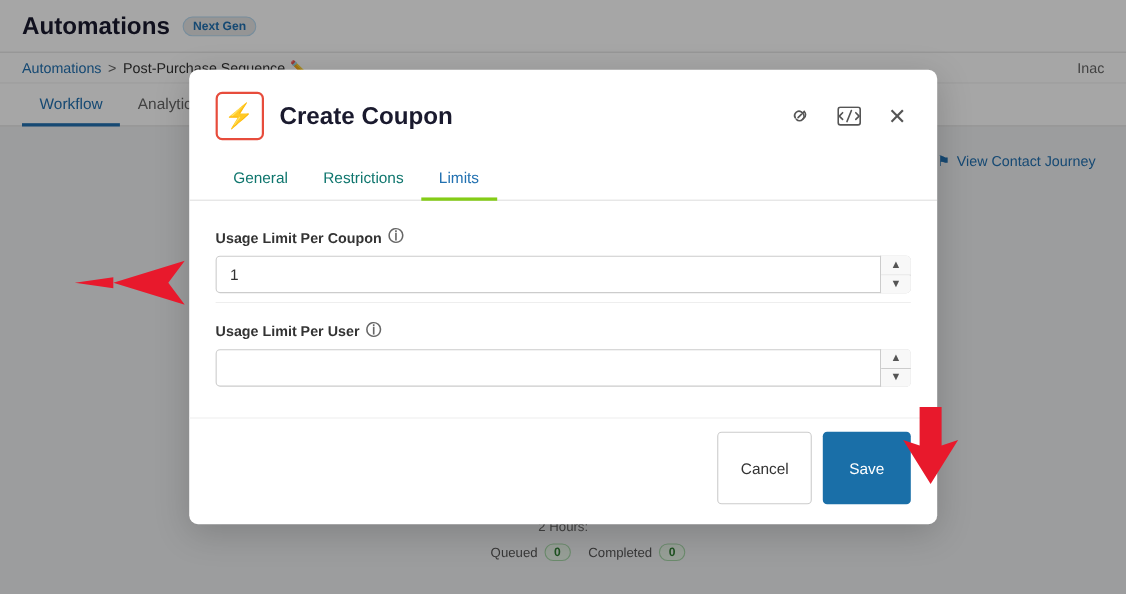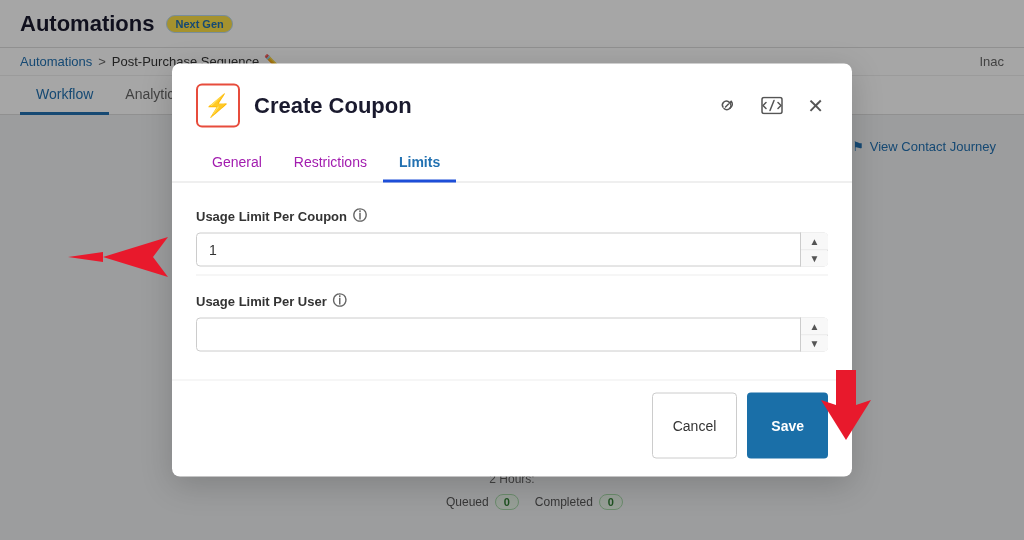--- a/index.html
+++ b/index.html
@@ -29,21 +29,21 @@
       padding: 0 20px;
       border-bottom: 1px solid #ddd;
       gap: 12px;
     }
     .page-title-text {
       font-size: 22px;
       font-weight: 700;
       color: #1a1a2e;
     }
     .next-gen-badge {
-      background: #fde047;
+      background: #e5e5e5;
       color: #2271b1;
       font-size: 11px;
       font-weight: 600;
       padding: 2px 8px;
       border-radius: 10px;
       border: 1px solid #b8d9f0;
     }
 
     
     .breadcrumb-bar {
@@ -235,29 +235,29 @@
     .modal-tabs {
       display: flex;
       padding: 0 24px;
       gap: 0;
       border-bottom: 1px solid #e0e0e0;
       margin-top: 16px;
     }
     .modal-tab {
       padding: 10px 16px;
       font-size: 14px;
-      color: #a21caf;
+      color: #0f766e;
       cursor: pointer;
       border-bottom: 3px solid transparent;
       margin-bottom: -1px;
     }
     .modal-tab.active {
       color: #2271b1;
-      border-bottom: 3px solid #1d4ed8;
-      font-weight: 700;
+      border-bottom: 3px solid #84cc16;
+      font-weight: 400;
     }
 
     
     .modal-body {
       padding: 24px 24px 20px 24px;
     }
 
     .form-group {
       margin-bottom: 8px;
     }
@@ -342,21 +342,21 @@
       font-weight: 500;
       color: #333;
       background: #fff;
       border: 1px solid #ccc;
       border-radius: 4px;
       cursor: pointer;
     }
     .btn-save {
       padding: 9px 24px;
       font-size: 14px;
-      font-weight: 700;
+      font-weight: 400;
       color: #fff;
       background: #1a6fa8;
       border: none;
       border-radius: 4px;
       cursor: pointer;
     }
 
     
     .red-arrow-left {
       position: absolute;

